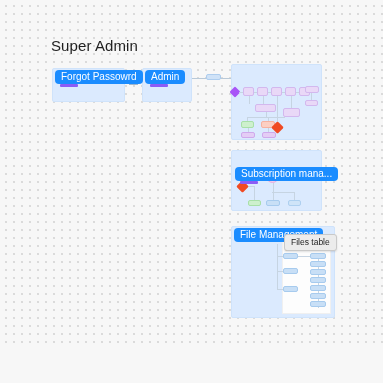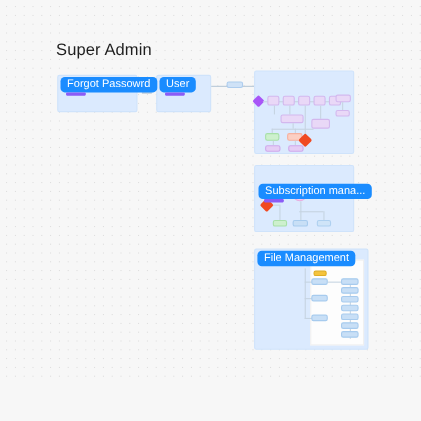--- a/index.html
+++ b/index.html
@@ -121,21 +121,21 @@
   </div>
 
   <div class="dashpair" style="left:129px;top:77px;">
     <i></i>
       <i></i>
       <i></i>
   </div>
 
   <div class="group" style="left:142px;top:68px;width:50px;height:34px;"></div>
   <div class="chip" style="left:145px;top:70px;">
-    <span>User</span>
+    <span>Admin</span>
     <span class="uline"></span>
   </div>
 
   <div class="ln h dark" style="left:192px;top:77.5px;width:39px;"></div>
   <div class="node n-pillb" style="left:206px;top:74px;width:15px;height:6px;">
     <span></span>
   </div>
 
   <div class="group" style="left:231px;top:64px;width:91px;height:76px;"></div>
 
@@ -242,20 +242,23 @@
     </div>
 
   <div class="group" style="left:231px;top:226px;width:104px;height:92px;"></div>
 
   <div class="panel-white" style="left:282px;top:236px;width:47px;height:76px;"></div>
 
   <div class="chip" style="left:234px;top:228px;">
     <span>File Management</span>
   </div>
 
+  <div class="tooltip" style="left:284px;top:234px;">
+    <span>Files table</span>
+  </div>
 
   <div class="node n-amber" style="left:285px;top:246px;width:12px;height:5px;">
       <span></span>
     </div>
 
   <div class="ln v" style="left:277px;top:244px;height:46px;"></div>
   <div class="ln h" style="left:277px;top:256px;width:8px;"></div>
   <div class="ln h" style="left:277px;top:271px;width:8px;"></div>
   <div class="ln h" style="left:277px;top:289px;width:8px;"></div>
 

